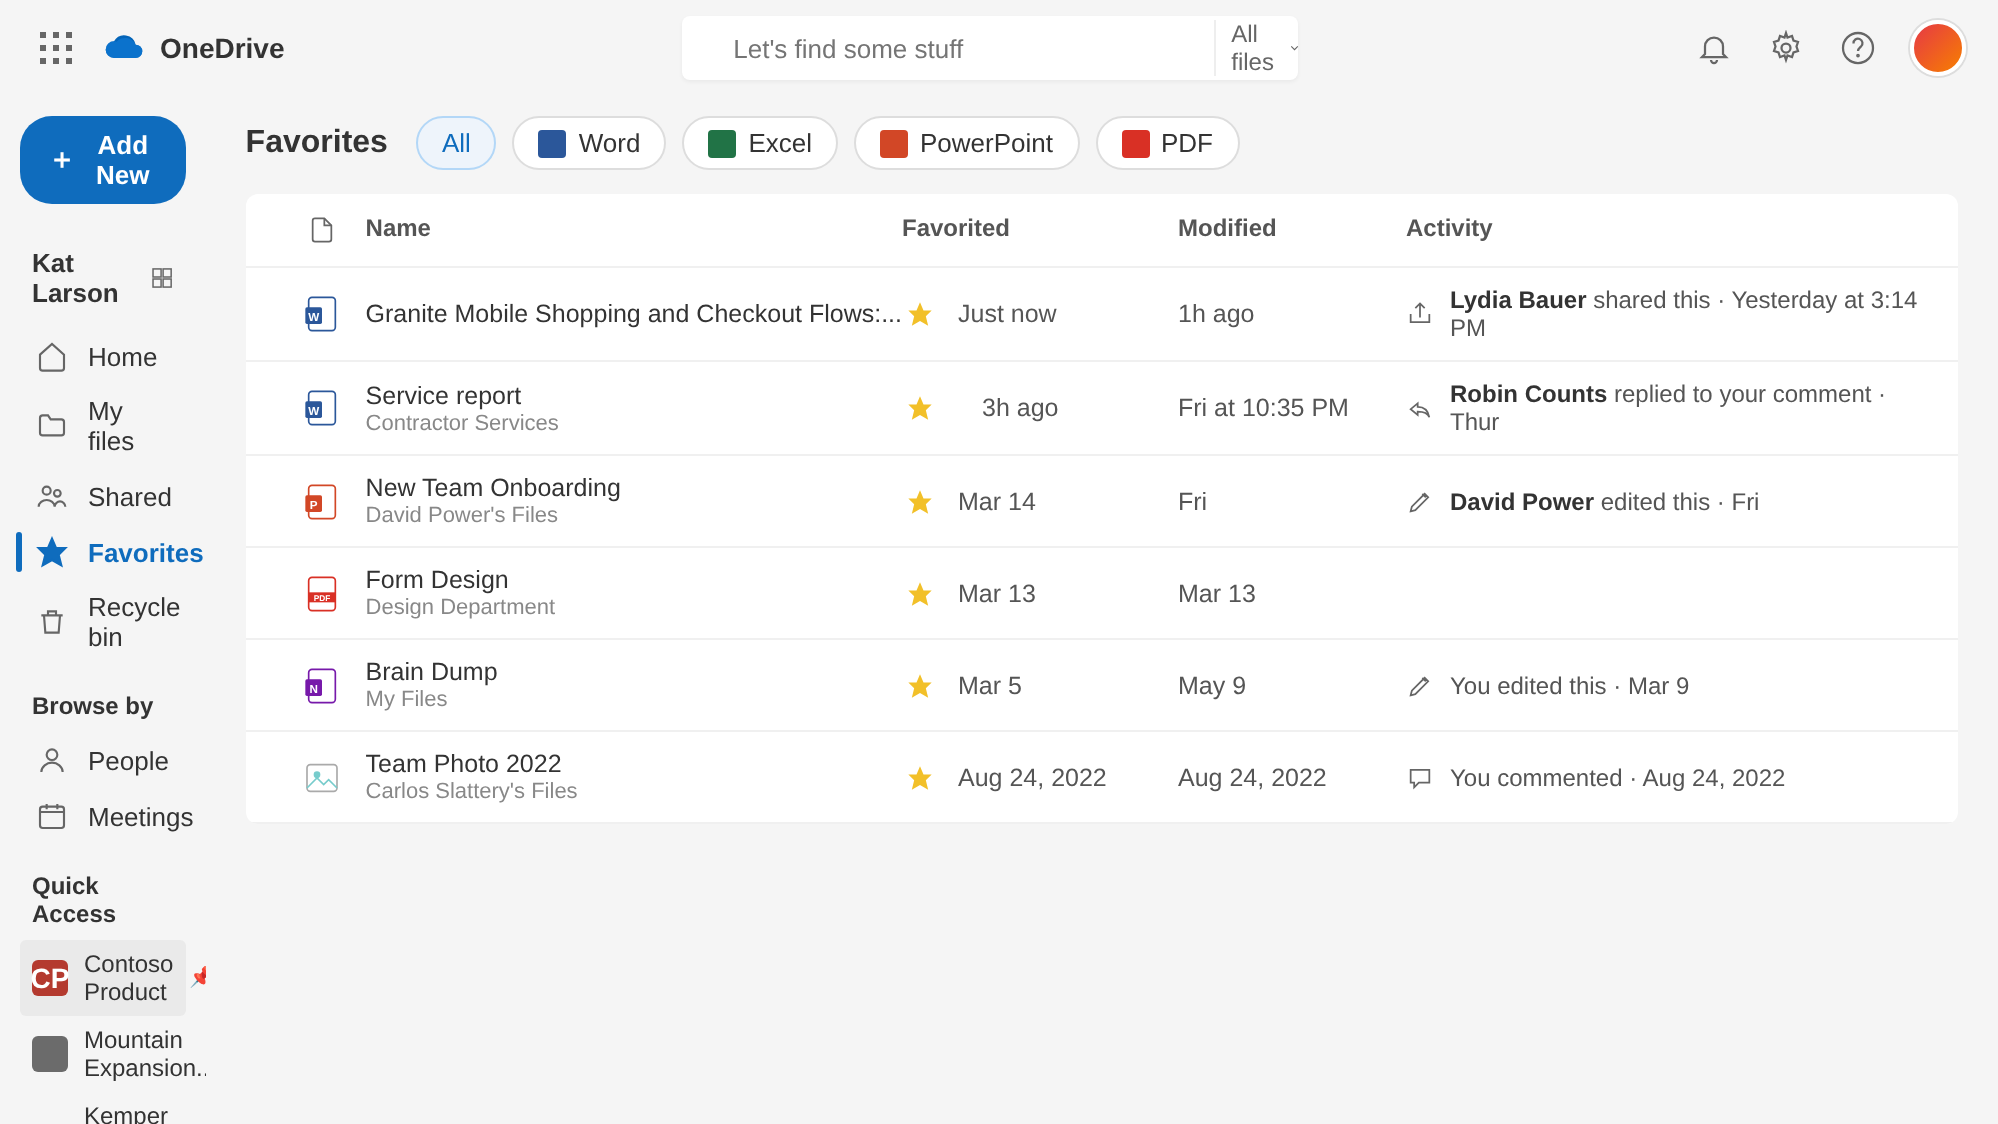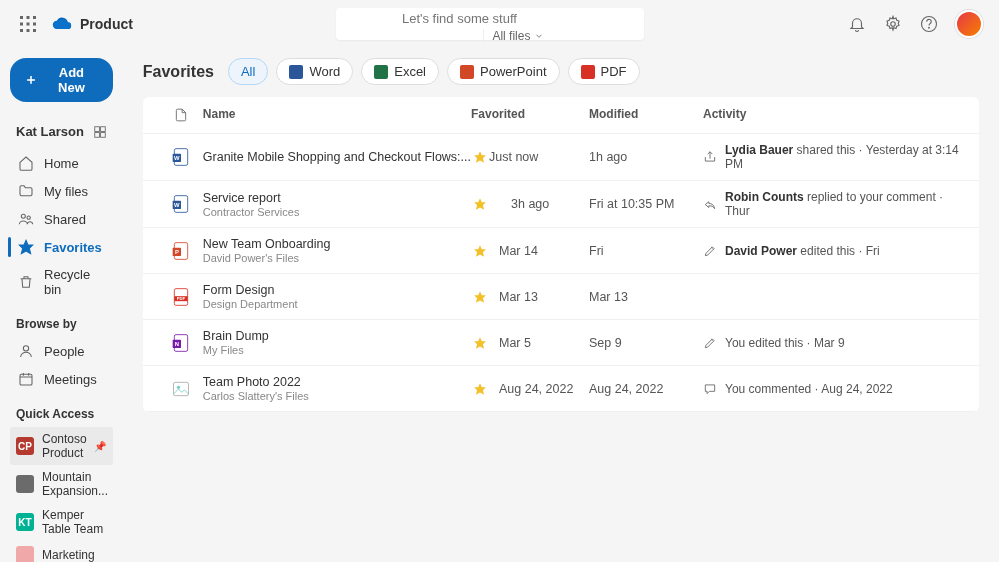--- a/index.html
+++ b/index.html
@@ -5,58 +5,58 @@
     * { margin: 0; padding: 0; box-sizing: border-box; font-family: 'Segoe UI', -apple-system, sans-serif; }
     body { width: 999px; height: 562px; background: #f5f5f5; overflow: hidden; }
     
     .header { height: 48px; display: flex; align-items: center; padding: 0 16px; background: #f5f5f5; }
     .waffle { width: 24px; height: 24px; display: flex; align-items: center; justify-content: center; cursor: pointer; margin-right: 12px; }
     .waffle svg { width: 16px; height: 16px; }
     .brand { display: flex; align-items: center; gap: 8px; }
     .cloud-icon { width: 20px; height: 20px; }
     .brand-name { font-size: 14px; font-weight: 600; color: #333; }
     .search-wrap { flex: 1; display: flex; justify-content: center; }
-    .search { display: flex; align-items: center; width: 308px; height: 32px; background: #fff; border-radius: 4px; padding: 0 10px; gap: 3px; box-shadow: 0 1px 2px rgba(0,0,0,0.05); flex-direction: column; }
+    .search { display: flex; align-items: center; width: 308px; height: 32px; background: #fff; border-radius: 4px; padding: 0 10px; gap: 16px; box-shadow: 0 1px 2px rgba(0,0,0,0.05); }
     .search input { border: none; outline: none; flex: 1; font-size: 13px; color: #666; background: transparent; }
     .search-filter { display: flex; align-items: center; gap: 4px; font-size: 12px; color: #666; cursor: pointer; padding-left: 8px; border-left: 1px solid #eee; margin-left: 48px; }
     .header-right { display: flex; align-items: center; gap: 16px; margin-left: auto; }
     .icon-btn { width: 20px; height: 20px; display: flex; align-items: center; justify-content: center; cursor: pointer; color: #666; }
     .avatar { width: 28px; height: 28px; border-radius: 50%; background: linear-gradient(135deg, #e63946, #f77f00); border: 2px solid #fff; box-shadow: 0 0 0 1px #ddd; }
     
     .layout { display: flex; height: calc(100% - 48px); }
     .sidebar { width: 165px; padding: 10px 10px 0 10px; overflow-y: auto; }
     .add-btn { display: inline-flex; align-items: center; gap: 6px; background: #0f6cbd; color: #fff; border: none; border-radius: 16px; padding: 7px 14px; font-size: 13px; font-weight: 600; cursor: pointer; margin-bottom: 18px; }
     .add-btn .plus { font-size: 14px; }
     .user-row { display: flex; align-items: center; justify-content: space-between; padding: 4px 6px; margin-bottom: 6px; }
     .user-name { font-size: 13px; font-weight: 600; color: #333; }
     .nav-item { display: flex; align-items: center; gap: 10px; padding: 6px 8px; font-size: 13px; color: #333; cursor: pointer; border-radius: 3px; }
     .nav-item.active { font-weight: 600; color: #0f6cbd; position: relative; }
     .nav-item.active::before { content:''; position:absolute; left:-2px; top:4px; bottom:4px; width:3px; background:#0f6cbd; border-radius:2px; }
     .nav-icon { width: 16px; height: 16px; display:flex; align-items:center; justify-content:center; color:#666; }
     .nav-item.active .nav-icon { color: #0f6cbd; }
     .section-head { font-size: 12px; font-weight: 600; color: #333; padding: 14px 6px 6px; }
     .qa-item { display: flex; align-items: center; gap: 8px; padding: 5px 6px; font-size: 12px; color: #333; cursor: pointer; border-radius: 3px; }
     .qa-item.sel { background: #eaeaea; }
-    .qa-icon { width: 18px; height: 18px; border-radius: 3px; display:flex; align-items:center; justify-content:center; font-size:10px; font-weight:700; color:#fff; flex-shrink:0; }
+    .qa-icon { width: 18px; height: 18px; border-radius: 3px; display:flex; align-items:center; justify-content:center; font-size:14px; font-weight:700; color:#fff; flex-shrink:0; }
     .pin { margin-left: auto; font-size: 10px; color: #666; }
     .more-link { font-size: 11px; color: #0f6cbd; padding: 10px 6px; cursor: pointer; }
     
     .main { flex: 1; padding: 10px 20px 20px; }
     .page-head { display: flex; align-items: center; gap: 14px; padding-bottom: 12px; }
     .page-title { font-size: 16px; font-weight: 600; color: #333; }
     .pill-row { display: flex; gap: 8px; }
     .pill { display: flex; align-items: center; gap: 6px; padding: 5px 12px; border-radius: 14px; border: 1px solid #ddd; background: #fff; font-size: 13px; color: #333; cursor: pointer; }
     .pill.active { background: #eef4fb; color: #0f6cbd; border-color: #b3d7f7; }
     .pill-icon { width: 14px; height: 14px; border-radius: 2px; }
     
     .content-card { background: #fff; border-radius: 6px; overflow: hidden; }
     .thead { display: flex; padding: 10px 16px; font-size: 12px; font-weight: 600; color: #555; border-bottom: 1px solid #f0f0f0; }
     .col-icon { width: 44px; display:flex; justify-content:center; }
     .col-name { flex: 1; min-width: 0; }
-    .col-fav { width: 118px; }
+    .col-fav { width: 138px; }
     .col-mod { width: 114px; }
     .col-act { width: 260px; }
     
     .trow { display: flex; align-items: center; padding: 9px 16px; border-bottom: 1px solid #f0f0f0; font-size: 12.5px; }
     .file-icon { width: 22px; height: 26px; display:flex; align-items:center; justify-content:center; }
     .file-name { font-size: 12.5px; color: #333; overflow: hidden; text-overflow: ellipsis; white-space: nowrap; }
     .file-sub { font-size: 11px; color: #888; margin-top: 1px; }
     .star { width: 18px; color: #f2c029; }
     .cell-text { color: #555; }
     .activity { display: flex; align-items: center; gap: 8px; color: #555; font-size: 12px; }
@@ -80,21 +80,21 @@
           <rect width="3" height="3" x="6.5" y="13"></rect>
           <rect width="3" height="3" x="13" y="13"></rect>
         </g>
       </svg>
   </div>
   <div class="brand">
     <svg class="cloud-icon" viewBox="0 0 24 24">
         <path fill="#0364b8" d="M6 18a5 5 0 010-10 7 7 0 0113 2 4 4 0 010 8H6z"></path>
         <path fill="#0f78d4" d="M6 18a5 5 0 010-10c.5 0 1 .08 1.5.2A7 7 0 0119 10a4 4 0 010 8H6z" opacity=".7"></path>
       </svg>
-    <span class="brand-name">Product</span>
+    <span class="brand-name">OneDrive</span>
   </div>
   <div class="search-wrap">
     <div class="search">
       <svg width="14" height="14" viewBox="0 0 24 24" fill="none" stroke="#888" stroke-width="2">
           <circle cx="10" cy="10" r="7"></circle>
           <line x1="20" y1="20" x2="15" y2="15"></line>
         </svg>
       <input placeholder="Let's find some stuff" style="">
       <div class="search-filter">
         <span>All files</span>
@@ -280,21 +280,21 @@
                 <svg width="20" height="24" viewBox="0 0 24 24">
                   <rect x="4" y="2" width="16" height="20" rx="2" fill="#fff" stroke="#2b579a"></rect>
                   <rect x="2" y="8" width="10" height="10" rx="1" fill="#2b579a"></rect>
                   <text x="7" y="16" font-size="7" fill="#fff" text-anchor="middle" font-weight="700">W</text>
                 </svg>
               </span>
             </div>
     <div class="col-name">
               <div class="file-name">Granite Mobile Shopping and Checkout Flows:...</div>
             </div>
-    <div class="col-fav" style="display:flex;align-items:center;">
+    <div class="col-fav" style="display:flex;align-items:center;gap:10px">
               <svg class="star" width="14" height="14" viewBox="0 0 24 24" fill="#f2c029">
                 <polygon points="12 2 15 9 22 9 17 14 19 22 12 18 5 22 7 14 2 9 9 9"></polygon>
               </svg>
               <span class="cell-text">Just now</span>
             </div>
     <div class="col-mod cell-text">1h ago</div>
     <div class="col-act">
               <div class="activity">
                 <svg class="act-icon" viewBox="0 0 24 24">
                   <path d="M4 12v7h16v-7M12 3v12M8 7l4-4 4 4" stroke="currentColor" fill="none" stroke-width="1.5"></path>
@@ -399,21 +399,21 @@
     <div class="col-name">
               <div class="file-name">Brain Dump</div>
               <div class="file-sub">My Files</div>
             </div>
     <div class="col-fav" style="display:flex;align-items:flex-start;gap:10px">
               <svg class="star" width="14" height="14" viewBox="0 0 24 24" fill="#f2c029">
                 <polygon points="12 2 15 9 22 9 17 14 19 22 12 18 5 22 7 14 2 9 9 9"></polygon>
               </svg>
               <span class="cell-text">Mar 5</span>
             </div>
-    <div class="col-mod cell-text">Sep 9</div>
+    <div class="col-mod cell-text">May 9</div>
     <div class="col-act">
               <div class="activity">
                 <svg class="act-icon" viewBox="0 0 24 24">
                   <path d="M4 20l4-1 11-11-3-3L5 16l-1 4zM14 5l3 3" stroke="currentColor" fill="none" stroke-width="1.5"></path>
                 </svg>
                 <span>You edited this · Mar 9</span>
               </div>
             </div>
           </div>
           <div class="trow">

